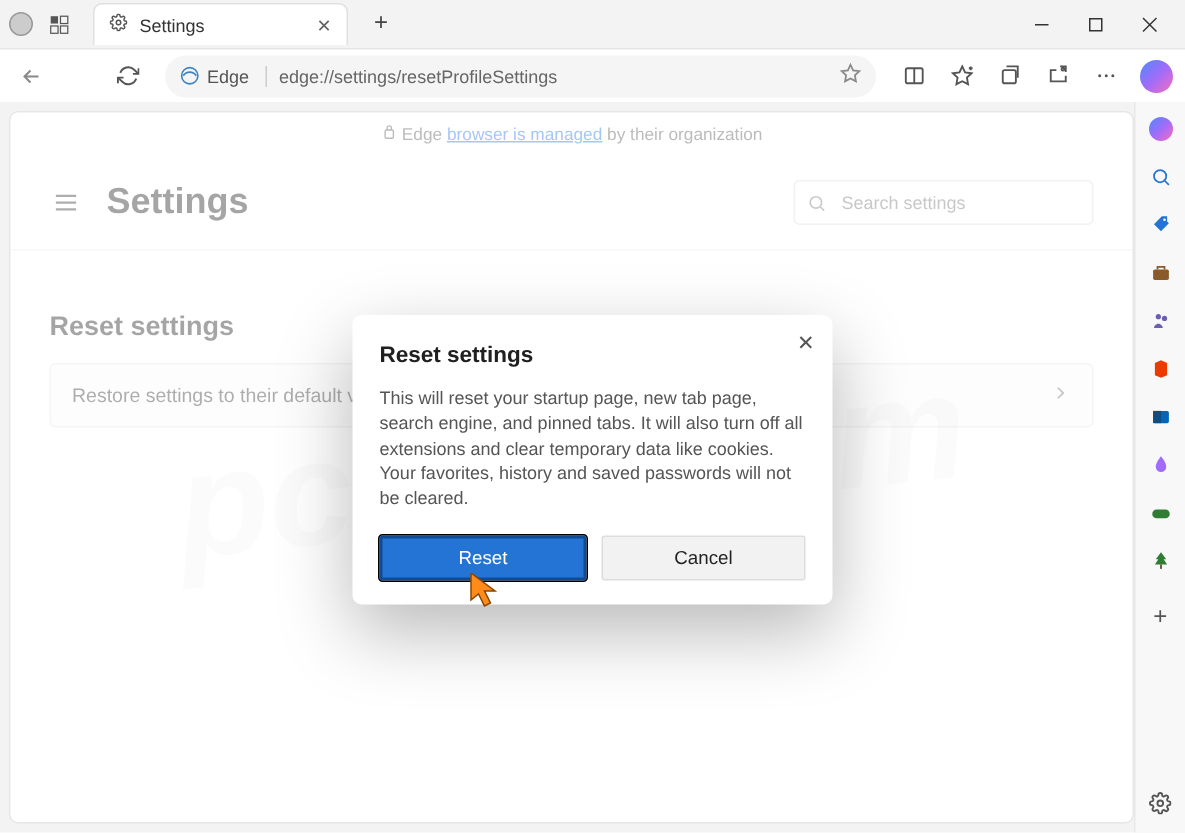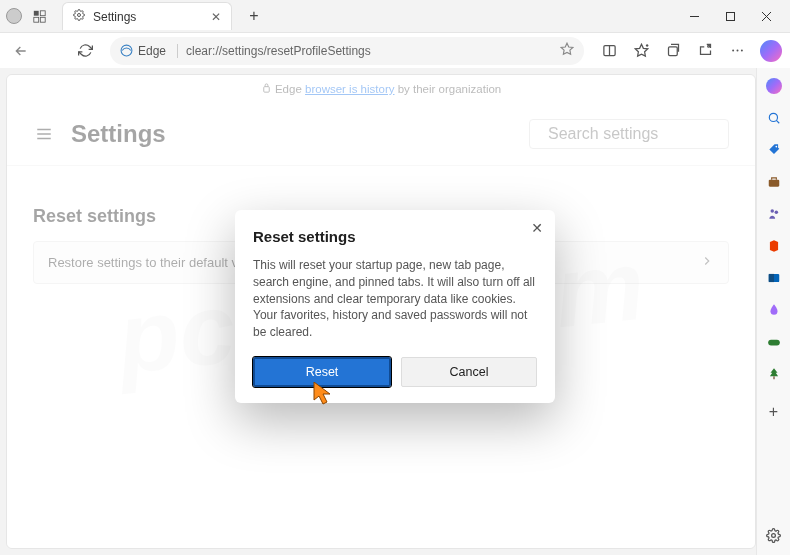--- a/index.html
+++ b/index.html
@@ -73,21 +73,21 @@
   .rail-settings { margin-top:auto; margin-bottom:10px; color:#555;}
 
   
   .page { position:absolute; inset:0; padding: 0 26px; }
   .managed-bar { text-align:center; font-size:11.5px; color:#555; padding:8px 0; }
   .managed-bar a { color:#1a73e8; text-decoration:underline; }
   .page-header { display:flex; align-items:center; gap:16px; margin-top:16px; }
   .hamburger { width:22px; height:22px; display:flex; align-items:center; justify-content:center; color:#333;}
   .page-title { font-size:24px; font-weight:600; }
   .search-box { margin-left:auto; display:flex; align-items:center; gap:8px; width:200px; height:30px; border:1px solid #ddd; border-radius:4px; padding:0 8px; background:#fff;}
-  .search-box input { border:none; outline:none; font-size:16px; background:transparent; flex:1; color:#0f766e;}
+  .search-box input { border:none; outline:none; font-size:12px; background:transparent; flex:1; color:#0f766e;}
   .section-title { font-size:18px; font-weight:600; margin-top:40px; margin-bottom:14px; }
   .row-item { display:flex; align-items:center; border:1px solid #e5e5e5; border-radius:4px; padding: 12px 14px; font-size:13px; color:#333; background:#fbfbfb;}
   .row-item .chev { margin-left:auto; color:#666;}
   .dimmer { position:absolute; inset:0; background:rgba(255,255,255,0.6); }
 
   
   .dialog {
     position:absolute; left:50%; top:210px; transform:translateX(-50%);
     width:320px; background:#fff; border-radius:6px;
     box-shadow:0 18px 50px rgba(0,0,0,.28);
@@ -174,21 +174,21 @@
       </svg>
     </div>
   <div class="addr">
     <span class="edge-chip">
       <svg width="13" height="13" viewBox="0 0 24 24">
           <circle cx="12" cy="12" r="10" fill="none" stroke="#3b82c4" stroke-width="2"></circle>
           <path d="M4 12c4-6 12-6 16 0" fill="none" stroke="#3b82c4" stroke-width="2"></path>
         </svg>
       <span>Edge</span>
     </span>
-    <span>clear://settings/resetProfileSettings</span>
+    <span>edge://settings/resetProfileSettings</span>
     <span class="fav-star">
       <svg width="14" height="14" viewBox="0 0 24 24" fill="none" stroke="#888" stroke-width="2">
           <polygon points="12 2 15 8.5 22 9.3 17 14 18.2 21 12 17.8 5.8 21 7 14 2 9.3 9 8.5 12 2"></polygon>
         </svg>
     </span>
   </div>
   <div class="tool-icon">
       <svg width="15" height="15" viewBox="0 0 24 24" fill="none" stroke="#555" stroke-width="2">
         <rect x="3" y="4" width="18" height="16" rx="2"></rect>
         <line x1="12" y1="4" x2="12" y2="20"></line>
@@ -225,21 +225,21 @@
 </div>
 
 <div class="shell">
   <div class="page-wrap">
     <div class="page">
       <div class="managed-bar">
         <svg width="11" height="11" viewBox="0 0 24 24" fill="none" stroke="#555" stroke-width="2" style="vertical-align:-1px">
             <rect x="6" y="8" width="12" height="12" rx="2"></rect>
             <path d="M9 8V5a3 3 0 0 1 6 0v3"></path>
           </svg>
-        <span>Edge </span><a href="#">browser is history</a><span> by their organization</span>
+        <span>Edge </span><a href="#">browser is managed</a><span> by their organization</span>
       </div>
 
       <div class="page-header">
         <div class="hamburger">
             <svg width="18" height="18" viewBox="0 0 24 24" stroke="#333" stroke-width="2">
               <line x1="3" y1="6" x2="21" y2="6"></line>
               <line x1="3" y1="12" x2="21" y2="12"></line>
               <line x1="3" y1="18" x2="21" y2="18"></line>
             </svg>
           </div>

